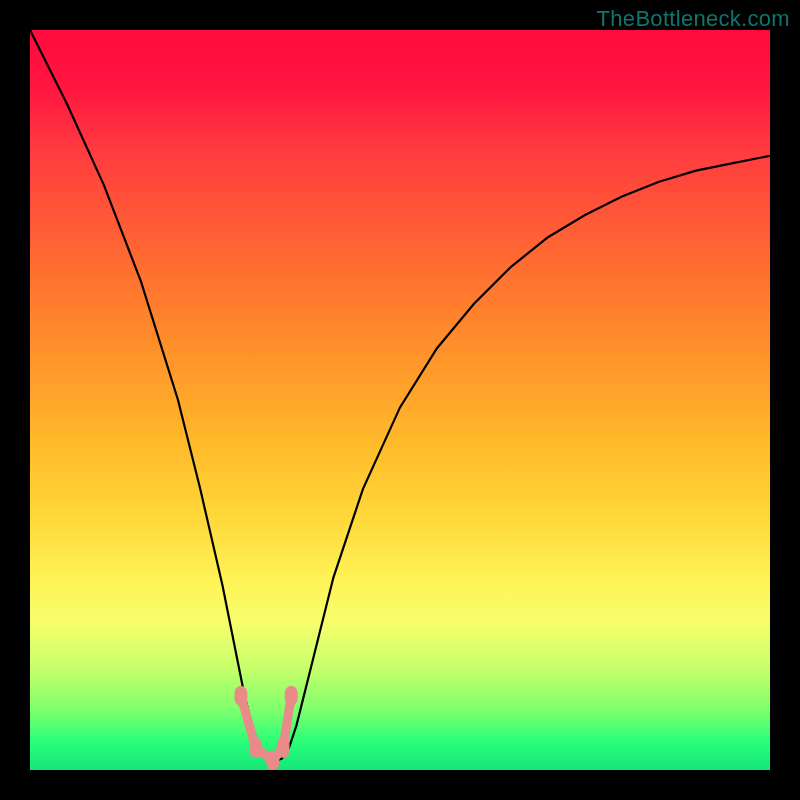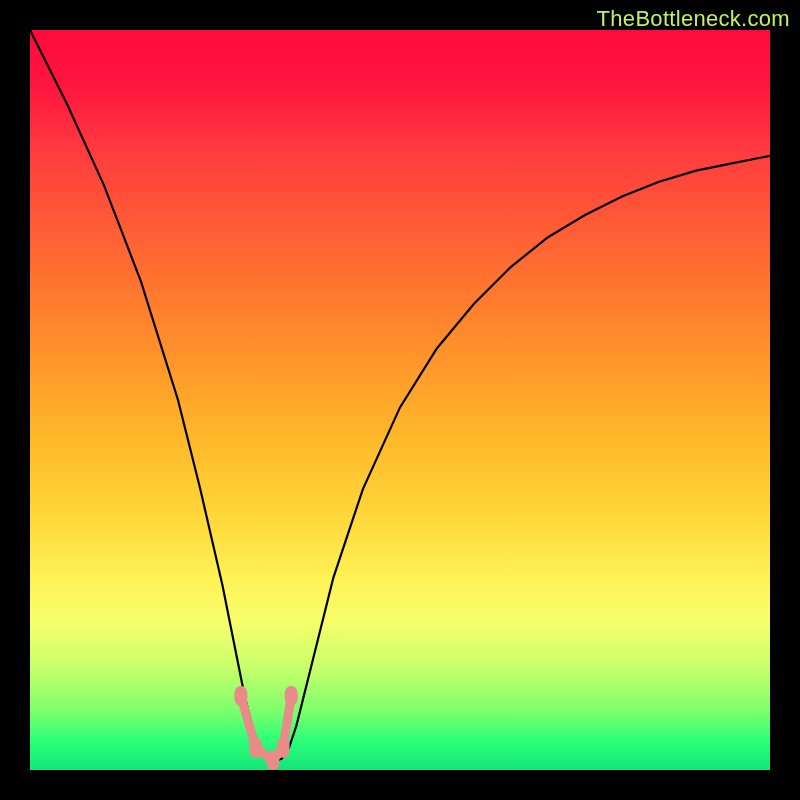--- a/index.html
+++ b/index.html
@@ -14,21 +14,21 @@
   .outer {
     position: relative;
     width: 800px;
     height: 800px;
     background: #000;
   }
   .watermark {
     position: absolute;
     top: 6px;
     right: 10px;
-    color: #bef264;
+    color: #0f766e;
     font-size: 22px;
     font-weight: 500;
     letter-spacing: 0.3px;
     z-index: 10;
   }
   .plot {
     position: absolute;
     left: 30px;
     top: 30px;
     width: 740px;

